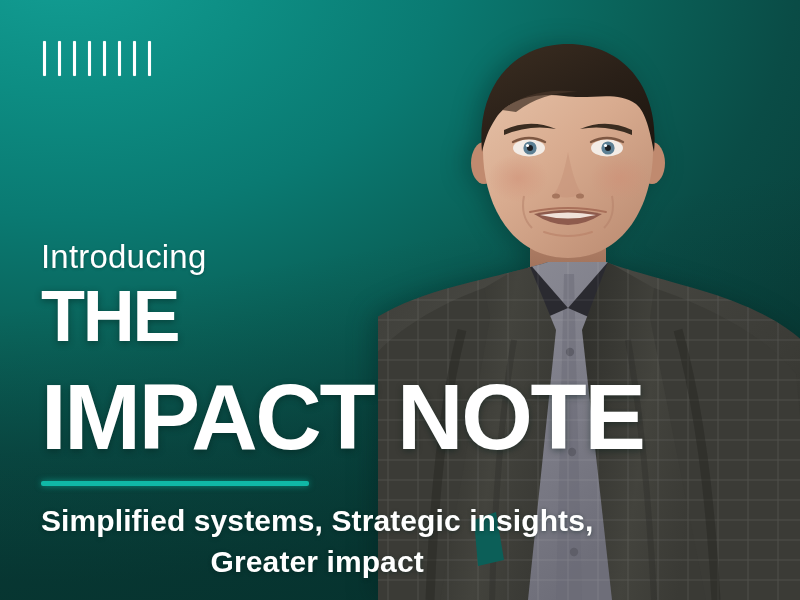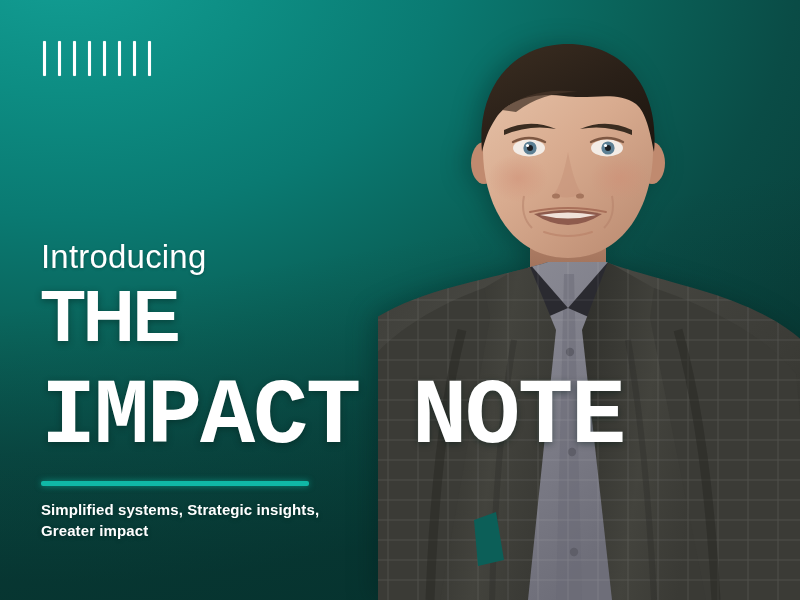--- a/index.html
+++ b/index.html
@@ -101,44 +101,45 @@
     position: absolute;
     left: 0;
     font-weight: 700;
     color: #ffffff;
     line-height: 0.86;
     letter-spacing: -2.2px;
     white-space: nowrap;
     text-shadow: 0 2px 7px rgba(0,26,23,0.45);
   }
   .headline.line1 { top: 286px; font-size: 72px; }
-  .headline.line2 { top: 378px; font-size: 92px; font-family: Liberation Mono, monospace; }
+  .headline.line2 { top: 378px; font-size: 92px; }
 
   .rule {
     position: absolute;
     left: 0;
     top: 481px;
     width: 268px;
     height: 5px;
     background: #10b8a6;
     border-radius: 2px;
     box-shadow: 0 0 6px rgba(16,200,180,0.55);
   }
 
   .subtitle {
     position: absolute;
     left: 0;
     top: 500px;
-    font-size: 15px;
+    font-size: 30px;
     font-weight: 600;
     color: #ffffff;
     line-height: 1.38;
     letter-spacing: 0.1px;
     white-space: pre-line;
     text-shadow: 0 1px 4px rgba(0,30,26,0.45);
+    text-align: center;
   }
 </style>
 </head>
 <body>
 
 <div id="banner">
 
   <div class="bg-base"></div>
   <div class="bg-glow"></div>
   <div class="bg-vignette"></div>

